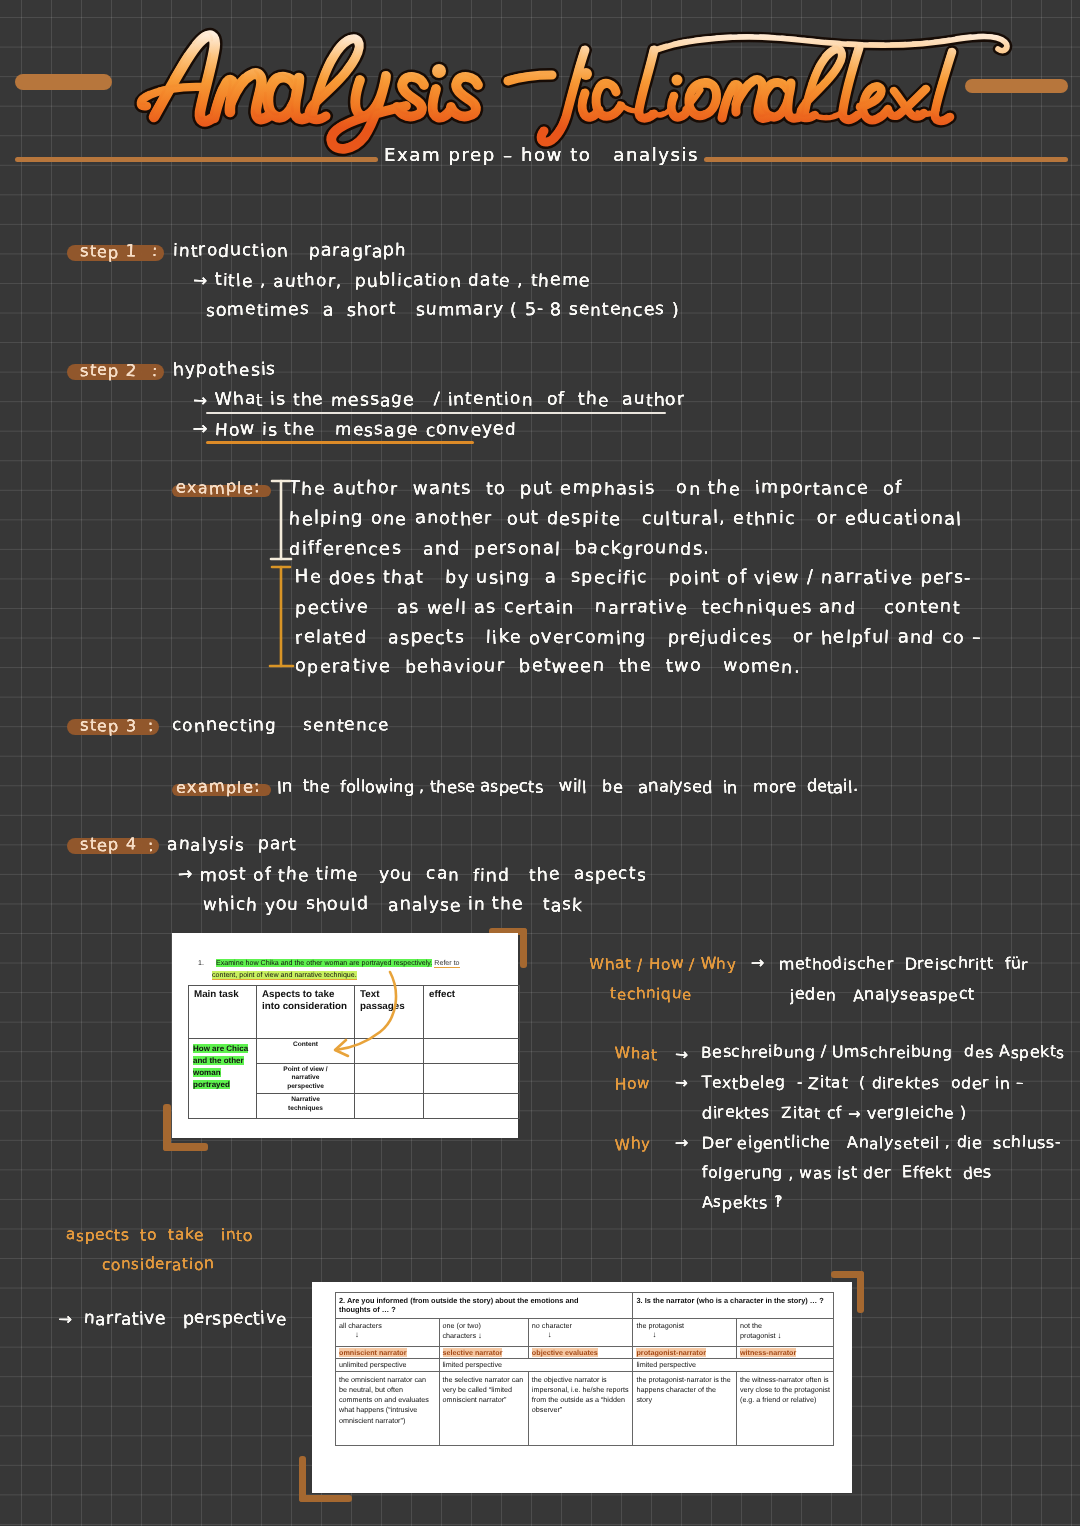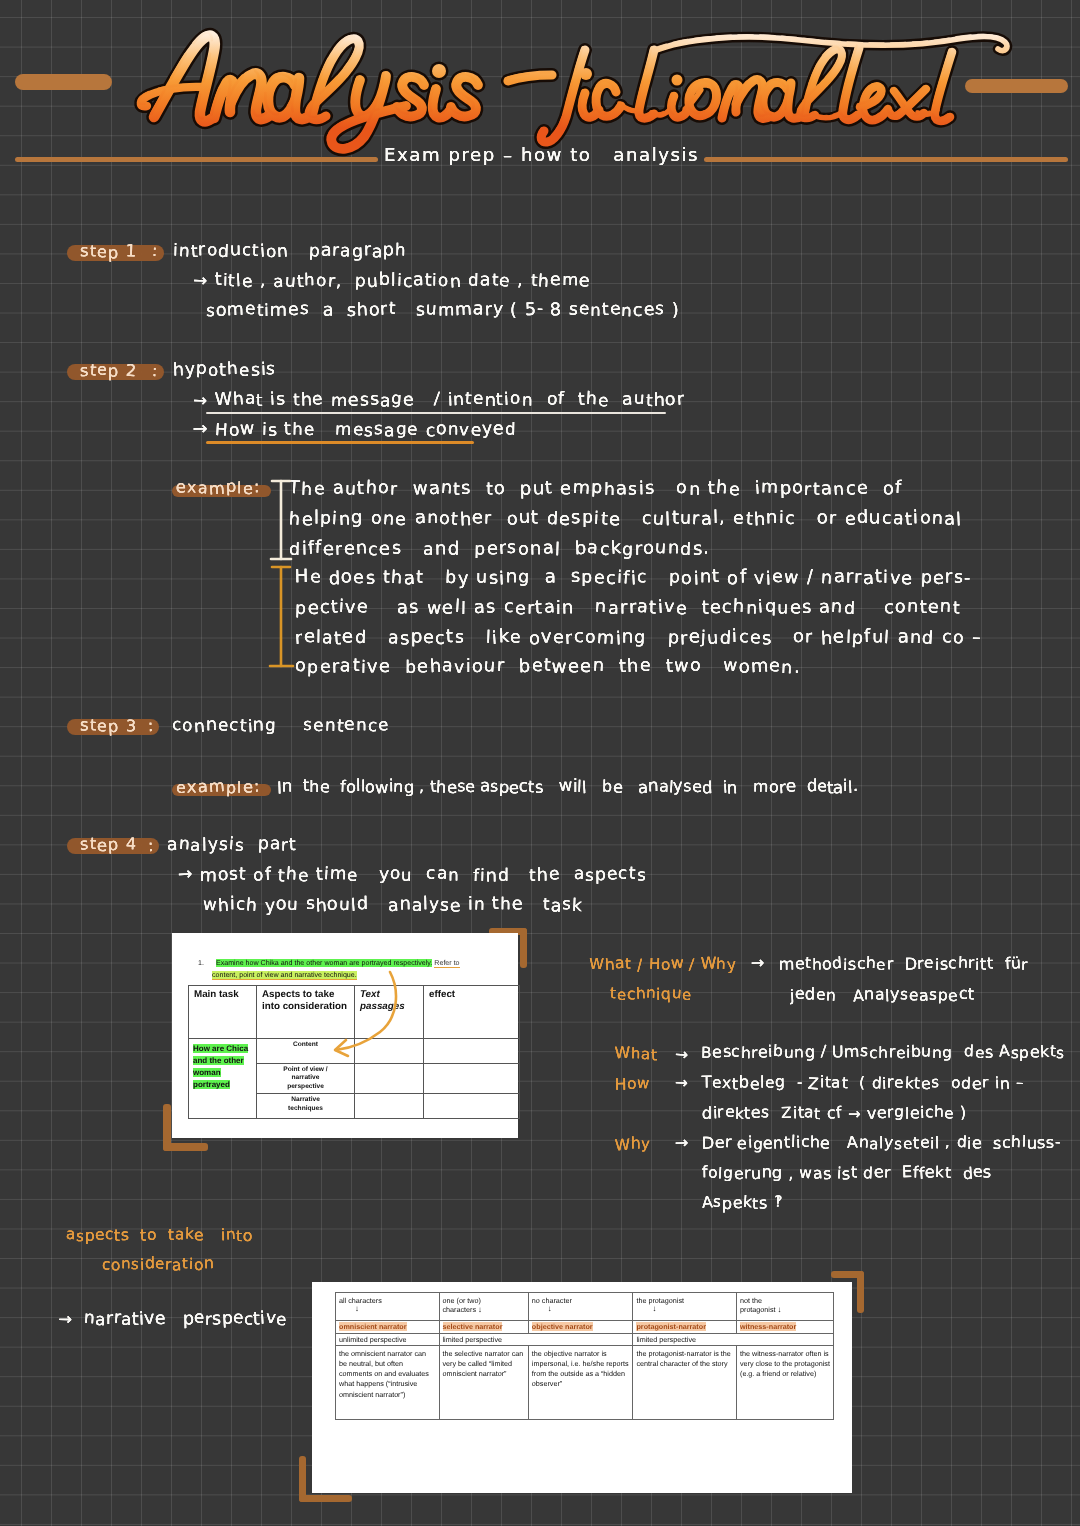--- a/index.html
+++ b/index.html
@@ -40,21 +40,21 @@
   .tk-q{position:absolute;left:26px;top:26px;width:315px;font-size:7.1px;color:#111;font-family:"Liberation Sans",sans-serif;}
   .tk-num{display:inline-block;width:16px;}
   .tk-hl{background:#5ef24e;}
   .tk-num{color:#222;}
   .tk-rest{color:#333;border-bottom:1px solid #e6a13a;}
   .tk-q2{position:absolute;left:40px;top:38px;font-size:7.1px;color:#111;font-family:"Liberation Sans",sans-serif;background:#c9f05f;border-bottom:1.4px solid #e6a13a;}
   .tk-table{position:absolute;left:16px;top:52px;width:307px;border-collapse:collapse;table-layout:fixed;}
   .tk-table th,.tk-table td{border:0.8px solid #555;vertical-align:top;box-sizing:border-box;}
   .tk-table,.tk-table *{box-sizing:border-box;}
   .tk-table th{font-size:9.8px;font-weight:700;text-align:left;padding:3px 4px 24px 5px;color:#111;font-family:"Liberation Sans",sans-serif;line-height:1.26;}
-  .tk-table .th1{width:68px;}.tk-table .th2{width:98px;}.tk-table .th3{width:69px;font-style:italic;}.tk-table .th4{width:96px;}
+  .tk-table .th1{width:68px;}.tk-table .th2{width:98px;}.tk-table .th3{width:69px;}.tk-table .th4{width:96px;}
   .tk-table td{height:25px;padding:2px 4px;font-size:6.6px;color:#111;font-family:"Liberation Sans",sans-serif;}
   .tk-table .td-main{vertical-align:top;padding-top:4px;}
   .tk-green{background:#5ef24e;font-weight:700;font-size:8px;line-height:1.5;color:#111;}
   .td-main{line-height:1.5;}
   .tk-table .td-a{text-align:center;font-weight:700;font-size:6.6px;line-height:1.3;}
   .tk-arrow{position:absolute;left:152px;top:36px;}
 
   .corner{position:absolute;background:#a56830;}
   .t-body{font-size:17.6px;letter-spacing:1.35px;}
   .t-small{font-size:16.2px;letter-spacing:0.1px;}
@@ -341,41 +341,45 @@
     <table class="nt">
       <colgroup>
           <col style="width:95px">
           <col style="width:82px">
           <col style="width:96px">
           <col style="width:95px">
           <col style="width:89px">
         </colgroup>
       <tbody>
       <tr>
+        <td colspan="3" class="nt-q nt-q2">2.  Are you informed (from outside the story) about the emotions and thoughts of … ?</td>
+        <td colspan="2" class="nt-q">3.  Is the narrator (who is a character in the story) … ?</td>
+      </tr>
+      <tr>
         <td class="nt-who"><span>all characters</span><div class="nt-dn">↓</div></td>
         <td class="nt-who"><span>one (or two)</span><br><span>characters</span> <span class="nt-dni">↓</span></td>
         <td class="nt-who"><span>no character</span><div class="nt-dn">↓</div></td>
         <td class="nt-who"><span>the protagonist</span><div class="nt-dn">↓</div></td>
         <td class="nt-who"><span>not the</span><br><span>protagonist</span> <span class="nt-dni">↓</span></td>
       </tr>
       <tr>
         <td class="nt-nm"><span class="nt-hl">omniscient narrator</span></td>
         <td class="nt-nm"><span class="nt-hl">selective narrator</span></td>
-        <td class="nt-nm"><span class="nt-hl">objective narrator</span></td>
+        <td class="nt-nm"><span class="nt-hl">objective evaluates</span></td>
         <td class="nt-nm"><span class="nt-hl">protagonist-narrator</span></td>
         <td class="nt-nm"><span class="nt-hl">witness-narrator</span></td>
       </tr>
       <tr>
         <td class="nt-p">unlimited perspective</td>
         <td colspan="2" class="nt-p">limited perspective</td>
         <td colspan="2" class="nt-p">limited perspective</td>
       </tr>
       <tr>
         <td class="nt-d">the omniscient narrator can be neutral, but often comments on and evaluates what happens (“intrusive omniscient narrator”)</td>
         <td class="nt-d">the selective narrator can very be called “limited omniscient narrator”</td>
         <td class="nt-d">the objective narrator is impersonal, i.e. he/she reports from the outside as a “hidden observer”</td>
-        <td class="nt-d">the protagonist-narrator is the central character of the story</td>
+        <td class="nt-d">the protagonist-narrator is the happens character of the story</td>
         <td class="nt-d">the witness-narrator often is very close to the protagonist (e.g. a friend or relative)</td>
       </tr>
     </tbody>
       </table>
   </div>
 </div>
 
 </body></html>

